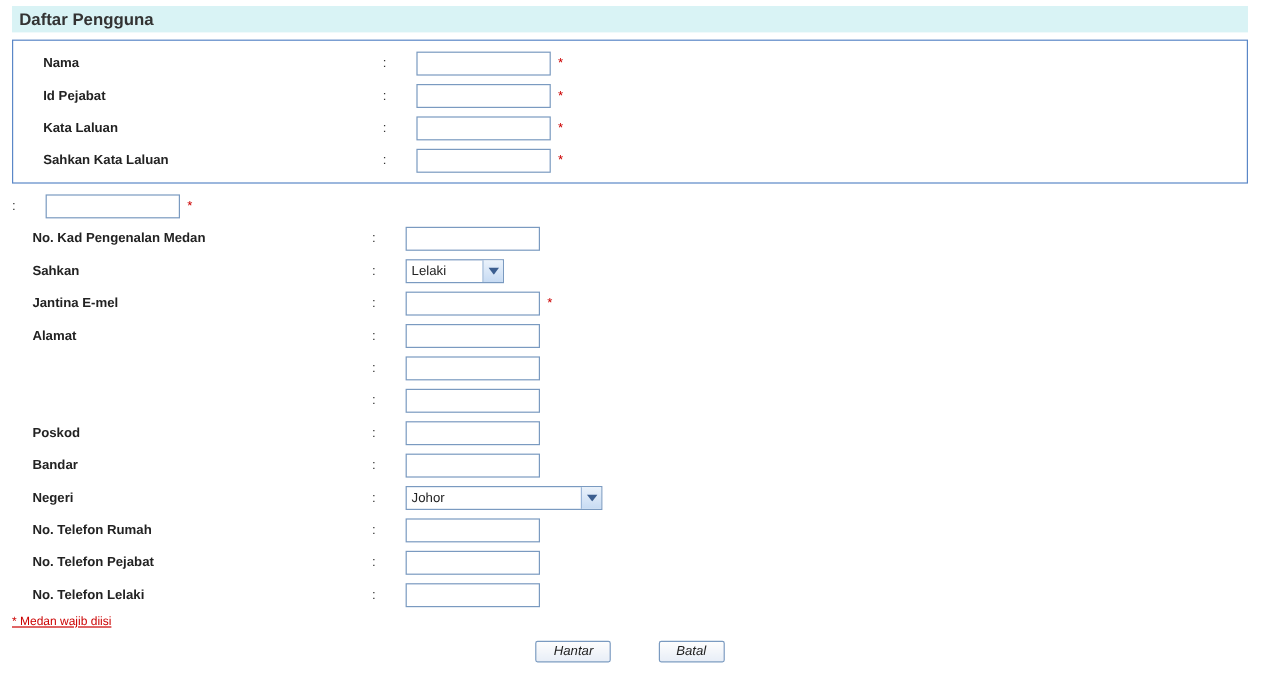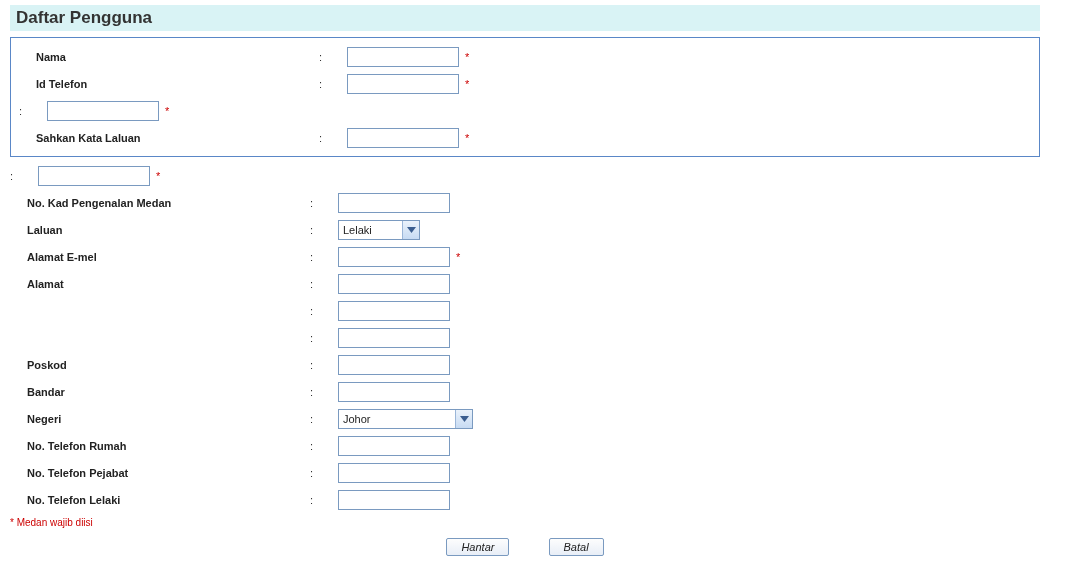--- a/index.html
+++ b/index.html
@@ -13,21 +13,21 @@
   }
   .container {
     width: 1050px;
     margin: 0;
     padding: 5px 10px;
   }
   .header-bar {
     background: #d9f3f5;
     color: #333;
     font-weight: bold;
-    font-size: 17px;
+    font-size: 14px;
     padding: 3px 6px;
     margin-bottom: 6px;
   }
   .boxed {
     border: 1px solid #5a87c7;
     padding: 6px 8px 4px 8px;
     margin-bottom: 6px;
   }
   .row {
     display: flex;
@@ -81,25 +81,26 @@
     width: 17px;
     height: 18px;
     background: linear-gradient(#eaf2fb, #c7dbf3);
     border-left: 1px solid #9bb6d8;
     display: flex;
     align-items: center;
     justify-content: center;
   }
   .select-wrap .sel-btn svg { display: block; }
   .sel-short { width: 82px; justify-content: space-between; }
-  .sel-long  { width: 135px; justify-content: space-between; }
+  .sel-long  { width: 164px; justify-content: space-between; }
   .note {
     color: #cc0000;
     font-size: 10px;
     margin: 4px 0 10px 0;
+    text-decoration: underline;
   }
   .btns {
     text-align: center;
     margin-top: 6px;
   }
   button.form-btn {
     font-size: 11px;
     padding: 2px 14px;
     border: 1px solid #7a9ac0;
     background: linear-gradient(#fdfdfd, #e8eef7);
@@ -120,28 +121,29 @@
   <div class="boxed">
     <div class="row">
       <div class="lbl">Nama</div>
       <div class="colon">:</div>
       <div class="ctrl">
         <input type="text" class="w110" value="" style="">
         <span class="req">*</span>
       </div>
     </div>
     <div class="row">
-      <div class="lbl">Id Telefon</div>
+      <div class="lbl">Id Pejabat</div>
       <div class="colon">:</div>
       <div class="ctrl">
         <input type="text" class="w110" value="" style="">
         <span class="req">*</span>
       </div>
     </div>
     <div class="row">
+      <div class="lbl">Kata Laluan</div>
       <div class="colon">:</div>
       <div class="ctrl">
         <input type="password" class="w110" value="" style="">
         <span class="req">*</span>
       </div>
     </div>
     <div class="row">
       <div class="lbl">Sahkan Kata Laluan</div>
       <div class="colon">:</div>
       <div class="ctrl">
@@ -161,36 +163,36 @@
 
   <div class="row">
     <div class="lbl">No. Kad Pengenalan Medan</div>
     <div class="colon">:</div>
     <div class="ctrl">
       <input type="text" class="w110" value="" style="">
     </div>
   </div>
 
   <div class="row">
-    <div class="lbl">Laluan</div>
+    <div class="lbl">Sahkan</div>
     <div class="colon">:</div>
     <div class="ctrl">
       <div class="select-wrap sel-short">
         <span class="sel-text">Lelaki</span>
         <span class="sel-btn">
           <svg width="9" height="6" viewBox="0 0 9 6">
               <polygon points="0,0 9,0 4.5,6" fill="#3b5e90"></polygon>
             </svg>
         </span>
       </div>
     </div>
   </div>
 
   <div class="row">
-    <div class="lbl">Alamat E-mel</div>
+    <div class="lbl">Jantina E-mel</div>
     <div class="colon">:</div>
     <div class="ctrl">
       <input type="text" class="w110" value="" style="">
       <span class="req">*</span>
     </div>
   </div>
 
   <div class="row">
     <div class="lbl">Alamat</div>
     <div class="colon">:</div>

